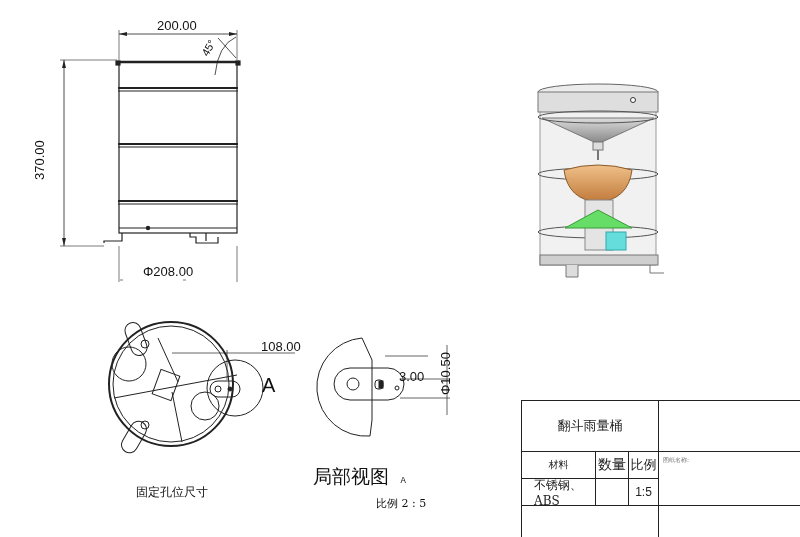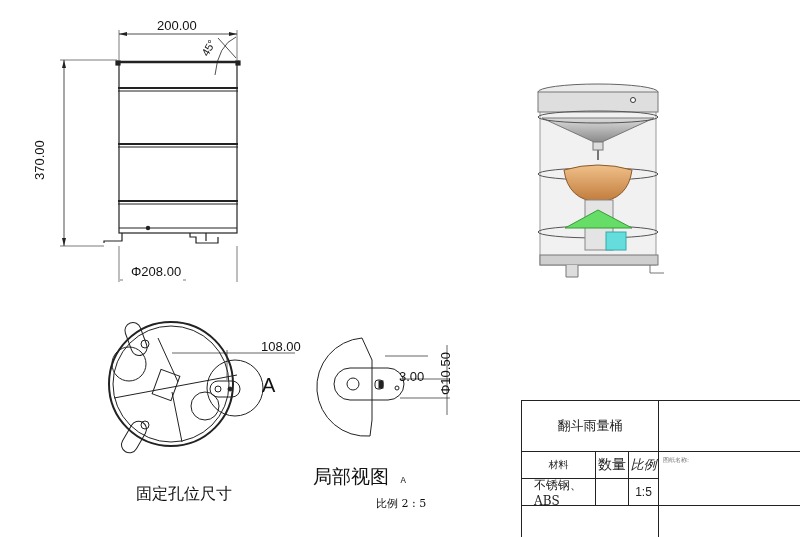--- a/index.html
+++ b/index.html
@@ -45,21 +45,21 @@
     <line x1="119" y1="246" x2="119" y2="282" stroke-width="0.6"></line>
     <line x1="237" y1="246" x2="237" y2="282" stroke-width="0.6"></line>
     <line x1="120" y1="280" x2="236" y2="280" stroke-width="0.6" stroke-dasharray="3 60"></line>
 
     <path d="M215 75 Q218 45 236 37" stroke-width="0.8"></path>
     <line x1="218" y1="38" x2="236" y2="58" stroke-width="0.8"></line>
   </g>
 </svg>
 <div class="txt dim" style="left:157px;top:18px;">200.00</div>
 <div class="txt dim" style="left:32px;top:148px;transform:rotate(-90deg);transform-origin:left top;top:180px;">370.00</div>
-<div class="txt dim" style="left:131px;top:264px;">Φ208.00</div>
+<div class="txt dim" style="left:143px;top:264px;">Φ208.00</div>
 <div class="txt dim" style="left:199px;top:52px;font-size:11px;transform:rotate(-60deg);transform-origin:left top;">45°</div>
 
 <svg width="800" height="537" viewBox="0 0 800 537">
   <defs>
     <linearGradient id="bucketG" x1="0" x2="0" y1="0" y2="1">
       <stop offset="0" stop-color="#f0c08a"></stop>
         <stop offset="1" stop-color="#c07a3a"></stop>
     </linearGradient>
     <linearGradient id="funnelG" x1="0" x2="0" y1="0" y2="1">
       <stop offset="0" stop-color="#dcdcdc"></stop>
@@ -111,21 +111,21 @@
     <rect x="210" y="381" width="30" height="16" rx="8"></rect>
     <circle cx="218" cy="389" r="3"></circle>
     <circle cx="230" cy="389" r="2" fill="#222"></circle>
 
     <line x1="172" y1="353" x2="295" y2="353" stroke-width="0.7"></line>
     <line x1="227" y1="350" x2="227" y2="380" stroke-width="0.7"></line>
   </g>
 </svg>
 <div class="txt dim" style="left:247px;top:339px;margin-left:14px;">108.00</div>
 <div class="txt" style="left:262px;top:374px;font-family:'Liberation Sans',sans-serif;font-size:20px;">A</div>
-<div class="txt" style="left:136px;top:484px;font-family:'DejaVu Serif',serif;font-size:16px;">固定孔位尺寸</div>
+<div class="txt" style="left:136px;top:484px;font-family:'DejaVu Serif',serif;font-size:12px;">固定孔位尺寸</div>
 
 <svg width="800" height="537" viewBox="0 0 800 537">
   <g stroke="#222" fill="none" stroke-width="1">
     <path d="M362 338 A48 48 0 0 0 370 436"></path>
     <path d="M362 338 L372 360 L372 420 L370 436"></path>
     <rect x="334" y="368" width="70" height="32" rx="16"></rect>
     <circle cx="353" cy="384" r="6"></circle>
     <rect x="375" y="380" width="8" height="9" rx="3" fill="#fff"></rect>
     <rect x="379" y="381" width="4" height="7" fill="#222"></rect>
     <circle cx="397" cy="388" r="2"></circle>
@@ -149,18 +149,18 @@
   <div style="position:absolute;left:0;top:77px;width:136px;border-top:1px solid #222;"></div>
   <div style="position:absolute;left:0;top:104px;width:279px;border-top:1px solid #222;"></div>
 
   <div style="position:absolute;left:136px;top:0;height:137px;border-left:1px solid #222;"></div>
   <div style="position:absolute;left:73px;top:50px;height:54px;border-left:1px solid #222;"></div>
   <div style="position:absolute;left:106px;top:50px;height:54px;border-left:1px solid #222;"></div>
 
   <div class="cell" style="left:0;top:0;width:136px;height:50px;font-size:13px;text-align:center;">翻斗雨量桶</div>
   <div class="cell" style="left:0;top:51px;width:73px;height:26px;font-size:10px;">材料</div>
   <div class="cell" style="left:74px;top:51px;width:32px;height:26px;font-size:14px;">数量</div>
-  <div class="cell" style="left:107px;top:51px;width:29px;height:26px;font-size:13px;font-style:italic;">比例</div>
+  <div class="cell" style="left:107px;top:51px;width:29px;height:26px;font-size:13px;">比例</div>
   <div class="cell" style="left:12px;top:78px;width:73px;height:26px;font-size:12px;">不锈钢、ABS</div>
   <div class="cell" style="left:74px;top:78px;width:32px;height:26px;font-size:9px;"></div>
   <div class="cell" style="left:107px;top:78px;width:29px;height:26px;font-size:12px;font-family:'Liberation Sans',sans-serif;">1:5</div>
   <div class="txt" style="left:141px;top:55px;font-size:6px;color:#777;">图纸名称:</div>
 </div>
 
 </body></html>

